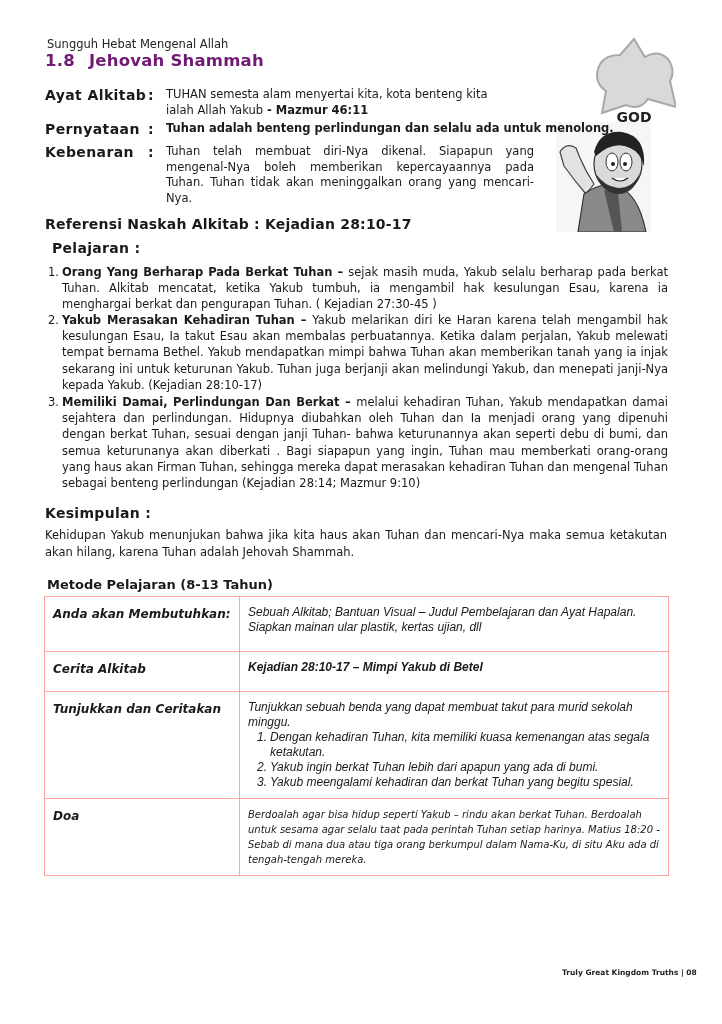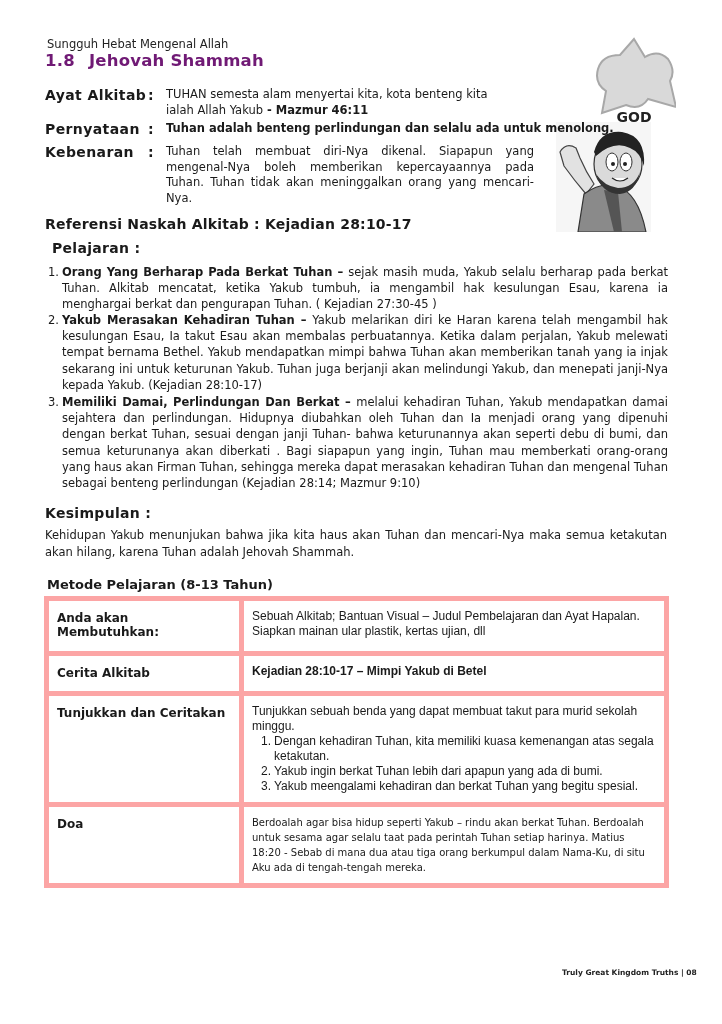--- a/index.html
+++ b/index.html
@@ -30,21 +30,21 @@
     .lesson .n { width: 14px; flex: none; }
     .lesson .t { flex: 1; }
     .lesson .t b { font-weight: bold; }
 
     .h-kes { position: absolute; left: 45px; top: 505px; font-size: 14px; font-weight: bold; letter-spacing: 0.3px; }
     .kes-text { position: absolute; left: 45px; top: 527px; width: 622px; font-size: 11.5px; line-height: 17px; text-align: justify; }
 
     .h-metode { position: absolute; left: 47px; top: 577px; font-size: 13px; font-weight: bold; }
 
     table.method { position: absolute; left: 44px; top: 596px; width: 625px; border-collapse: collapse; }
-    table.method td { border: 5px solid #fca5a5; vertical-align: top; }
+    table.method td { border: 1px solid #fca5a5; vertical-align: top; font-style: italic; }
     table.method td.k { width: 195px; padding: 10px 8px; font-size: 12px; font-weight: bold; }
     table.method td.v { padding: 8px 8px 8px 8px; font-size: 12px; line-height: 15px; font-family: "Liberation Sans", sans-serif; }
     table.method td.v.sans { font-family: "DejaVu Sans", sans-serif; font-size: 10px; line-height: 15px; }
     .tl-list { margin-left: 9px; }
     .tl-list .li { display: flex; }
     .tl-list .li .n { width: 10px; flex: none; }
 
     .footer { position: absolute; left: 562px; top: 968px; font-size: 7.5px; font-weight: bold; color: #222; }
   </style>
 </head>

